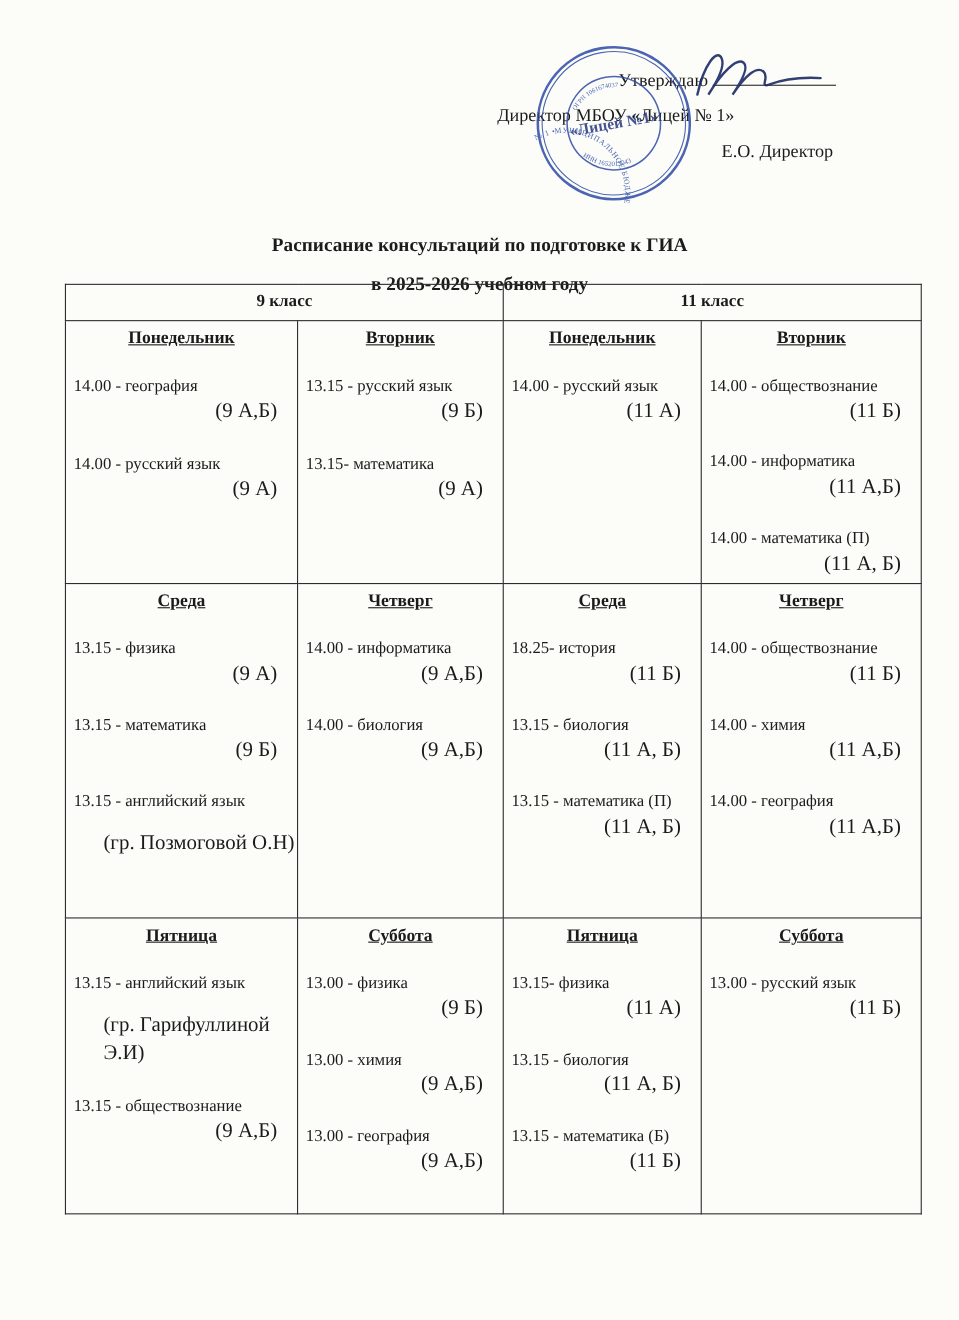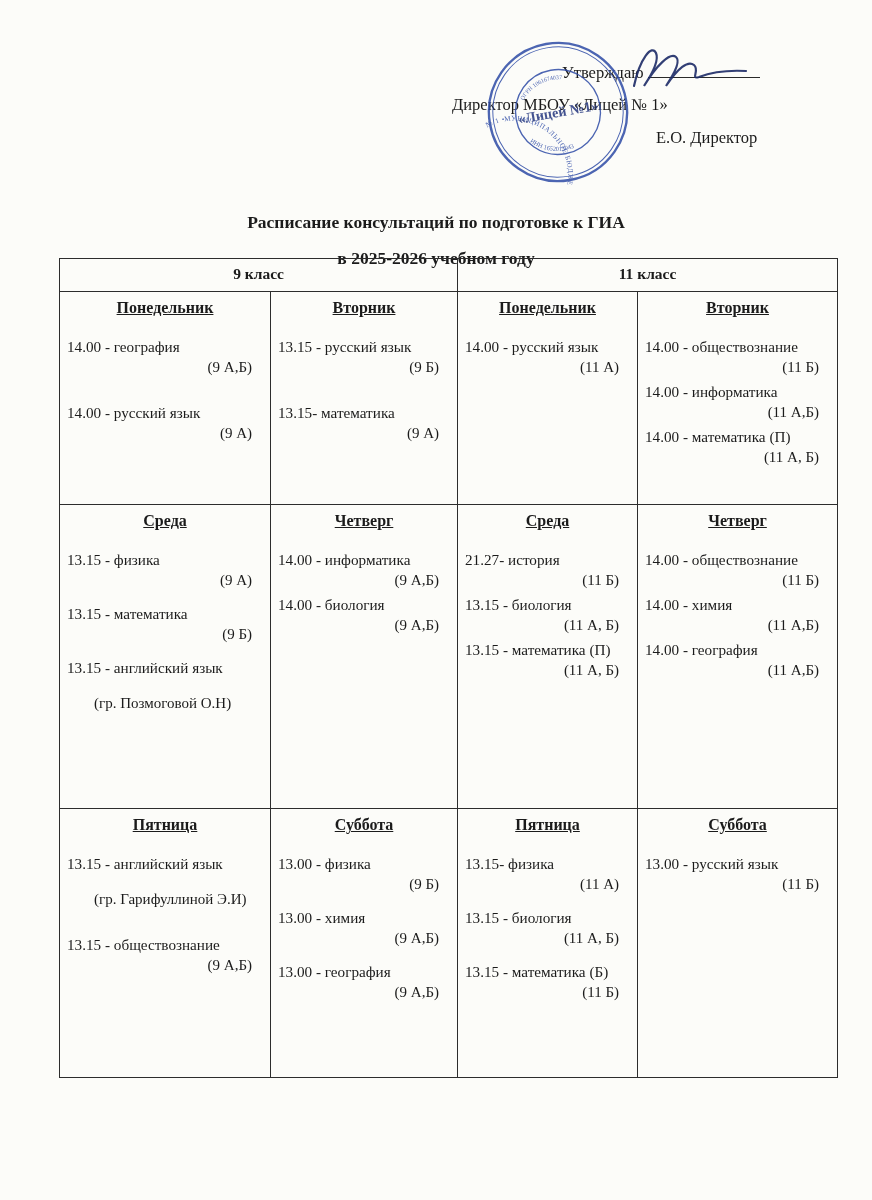--- a/index.html
+++ b/index.html
@@ -21,23 +21,23 @@
   .title{position:absolute;top:212px;left:0;right:0;text-align:center;font-weight:bold;font-size:17.5px;z-index:1;}
   .title .t2{margin-top:15px;}
   
   .schedule{position:absolute;top:258px;left:59px;width:778px;border-collapse:collapse;table-layout:fixed;z-index:1;}
   .schedule td{border:1.4px solid #2d2d2d;vertical-align:top;padding:0;}
   .grp-hdr td{height:26px;text-align:center;font-weight:bold;font-size:15.5px;padding-top:6px;}
   .r0 td{height:212px;}
   .r1 td{height:303px;}
   .r2 td{height:268px;}
   .day{font-weight:bold;text-decoration:underline;text-align:center;font-size:16px;margin:7px 0 20px 0;}
-  .entry{margin-bottom:5px;}
+  .entry{margin-bottom:5px;margin-top:24px;}
   .subj{font-size:15.2px;padding-left:7px;line-height:1.3;}
-  .grpline{font-size:15px;text-align:right;padding-right:18px;line-height:1.35;}
+  .grpline{font-size:19px;text-align:right;padding-right:18px;line-height:1.35;}
   .sp .entry{margin-bottom:26px;}
   .md .entry{margin-bottom:14px;}
   .cp .entry{margin-bottom:5px;}
   .teacher{text-align:left;padding-left:34px;padding-right:0;margin-top:15px;}
 </style>
 </head>
 <body>
 
 <div class="page">
 
@@ -164,21 +164,21 @@
             <div class="grpline">(9 А,Б)</div>
           </div>
           <div class="entry">
             <div class="subj">14.00 - биология</div>
             <div class="grpline">(9 А,Б)</div>
           </div>
         </td>
         <td class="cell cp">
           <div class="day">Среда</div>
           <div class="entry">
-            <div class="subj">21.27- история</div>
+            <div class="subj">18.25- история</div>
             <div class="grpline">(11 Б)</div>
           </div>
           <div class="entry">
             <div class="subj">13.15 - биология</div>
             <div class="grpline">(11 А, Б)</div>
           </div>
           <div class="entry">
             <div class="subj">13.15 - математика (П)</div>
             <div class="grpline">(11 А, Б)</div>
           </div>

